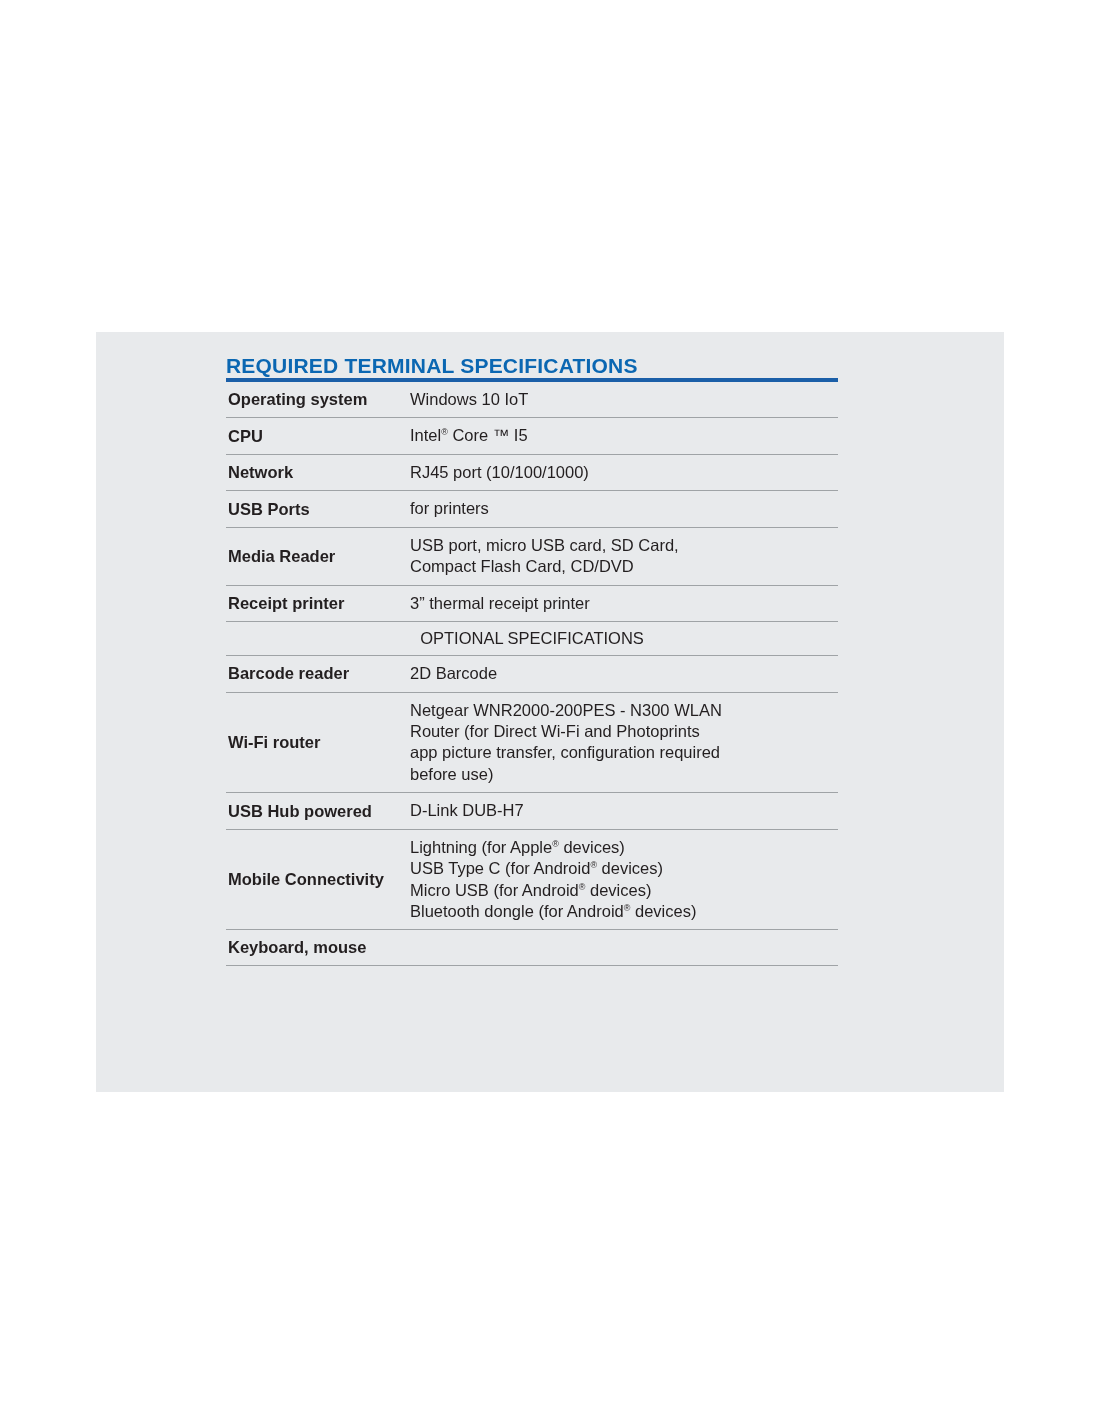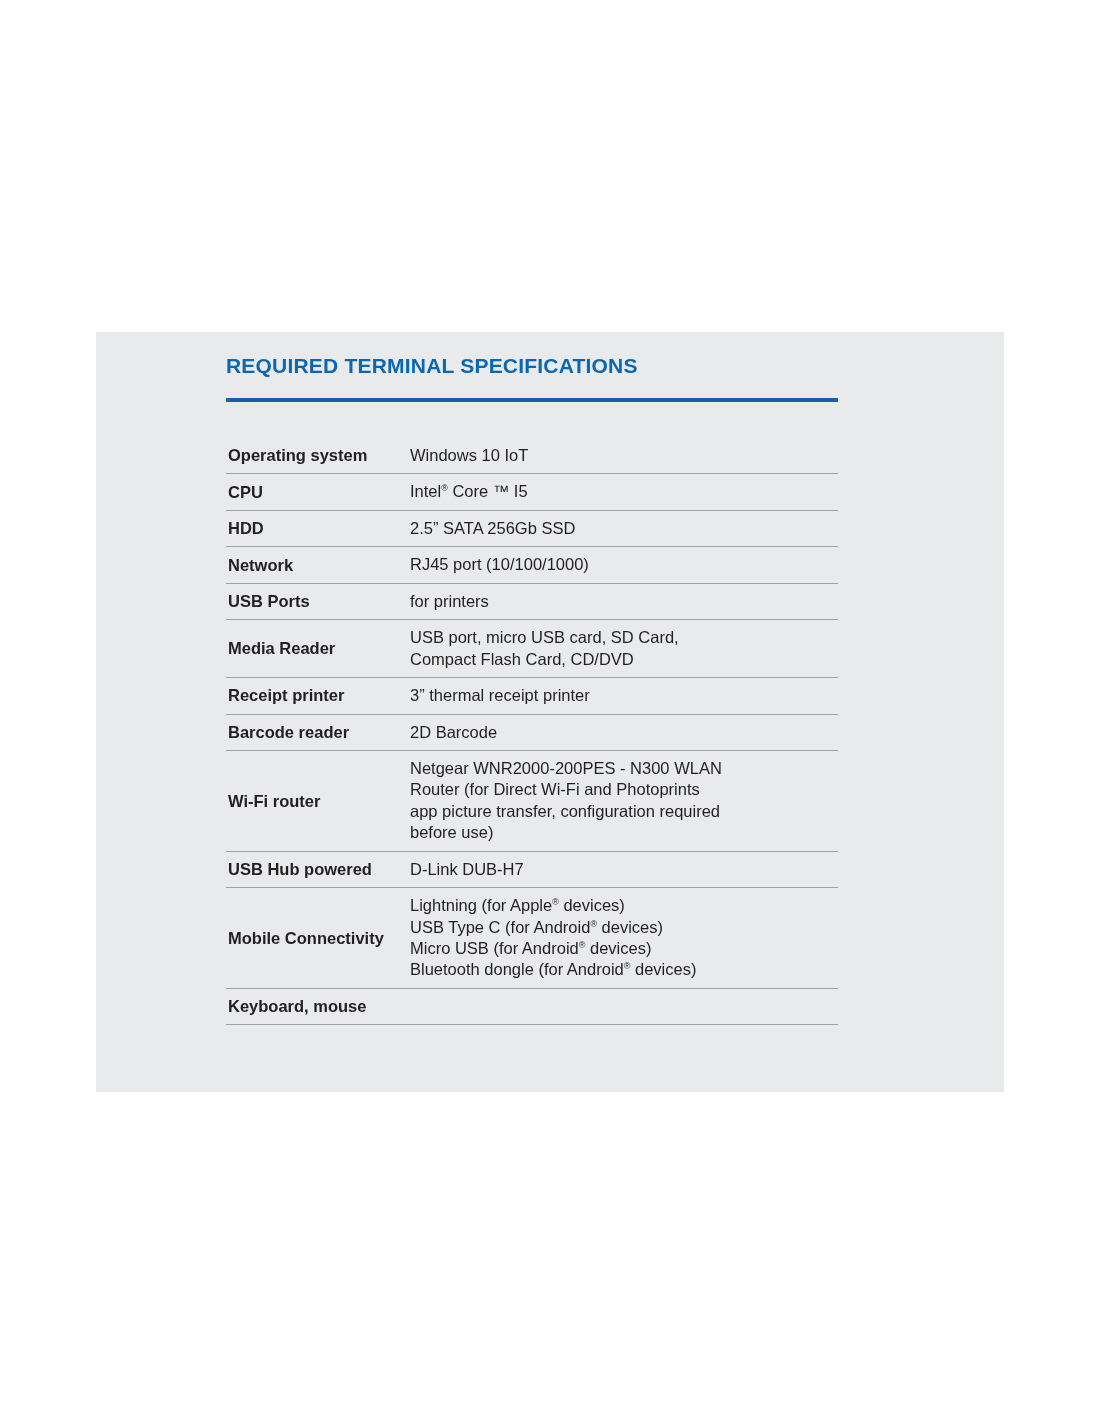--- a/index.html
+++ b/index.html
@@ -26,34 +26,33 @@
     position: absolute;
     left: 130px;
     top: 22px;
     width: 612px;
   }
   .panel-title {
     color: #0b67b2;
     font-size: 21px;
     font-weight: bold;
     letter-spacing: 0.2px;
-    padding-bottom: 20px;
+    padding-bottom: 0;
     white-space: nowrap;
   }
   .title-rule {
     height: 4px;
     background: #1b5fa8;
     width: 100%;
     margin-bottom: 0px;
   }
   table.spec-table {
     width: 100%;
     border-collapse: collapse;
     table-layout: fixed;
-    margin-top: 36px;
   }
   table.spec-table tr {
     border-bottom: 1px solid #9fa3a6;
   }
   table.spec-table td {
     padding: 7px 2px 7px 2px;
     vertical-align: middle;
     color: #231f20;
   }
   td.label {
@@ -93,40 +92,39 @@
 
         <tr>
           <td class="label">Operating system</td>
           <td class="value">Windows 10 IoT</td>
         </tr>
         <tr>
           <td class="label">CPU</td>
           <td class="value">Intel<sup class="reg">®</sup> Core ™ I5</td>
         </tr>
         <tr>
-          <td class="label">HDD</td>
-          <td class="value">2.5” SATA 256Gb SSD</td>
-        </tr>
-        <tr>
           <td class="label">Network</td>
           <td class="value">RJ45 port (10/100/1000)</td>
         </tr>
         <tr>
           <td class="label">USB Ports</td>
           <td class="value">for printers</td>
         </tr>
         <tr>
           <td class="label">Media Reader</td>
           <td class="value">USB port, micro USB card, SD Card,<br>Compact Flash Card, CD/DVD</td>
         </tr>
         <tr>
           <td class="label">Receipt printer</td>
           <td class="value">3” thermal receipt printer</td>
         </tr>
 
+        <tr class="section-row">
+          <td colspan="2">OPTIONAL SPECIFICATIONS</td>
+        </tr>
 
         <tr>
           <td class="label">Barcode reader</td>
           <td class="value">2D Barcode</td>
         </tr>
         <tr>
           <td class="label">Wi-Fi router</td>
           <td class="value">Netgear WNR2000-200PES - N300 WLAN<br>Router (for Direct Wi-Fi and Photoprints<br>app picture transfer, configuration required<br>before use)</td>
         </tr>
         <tr>

